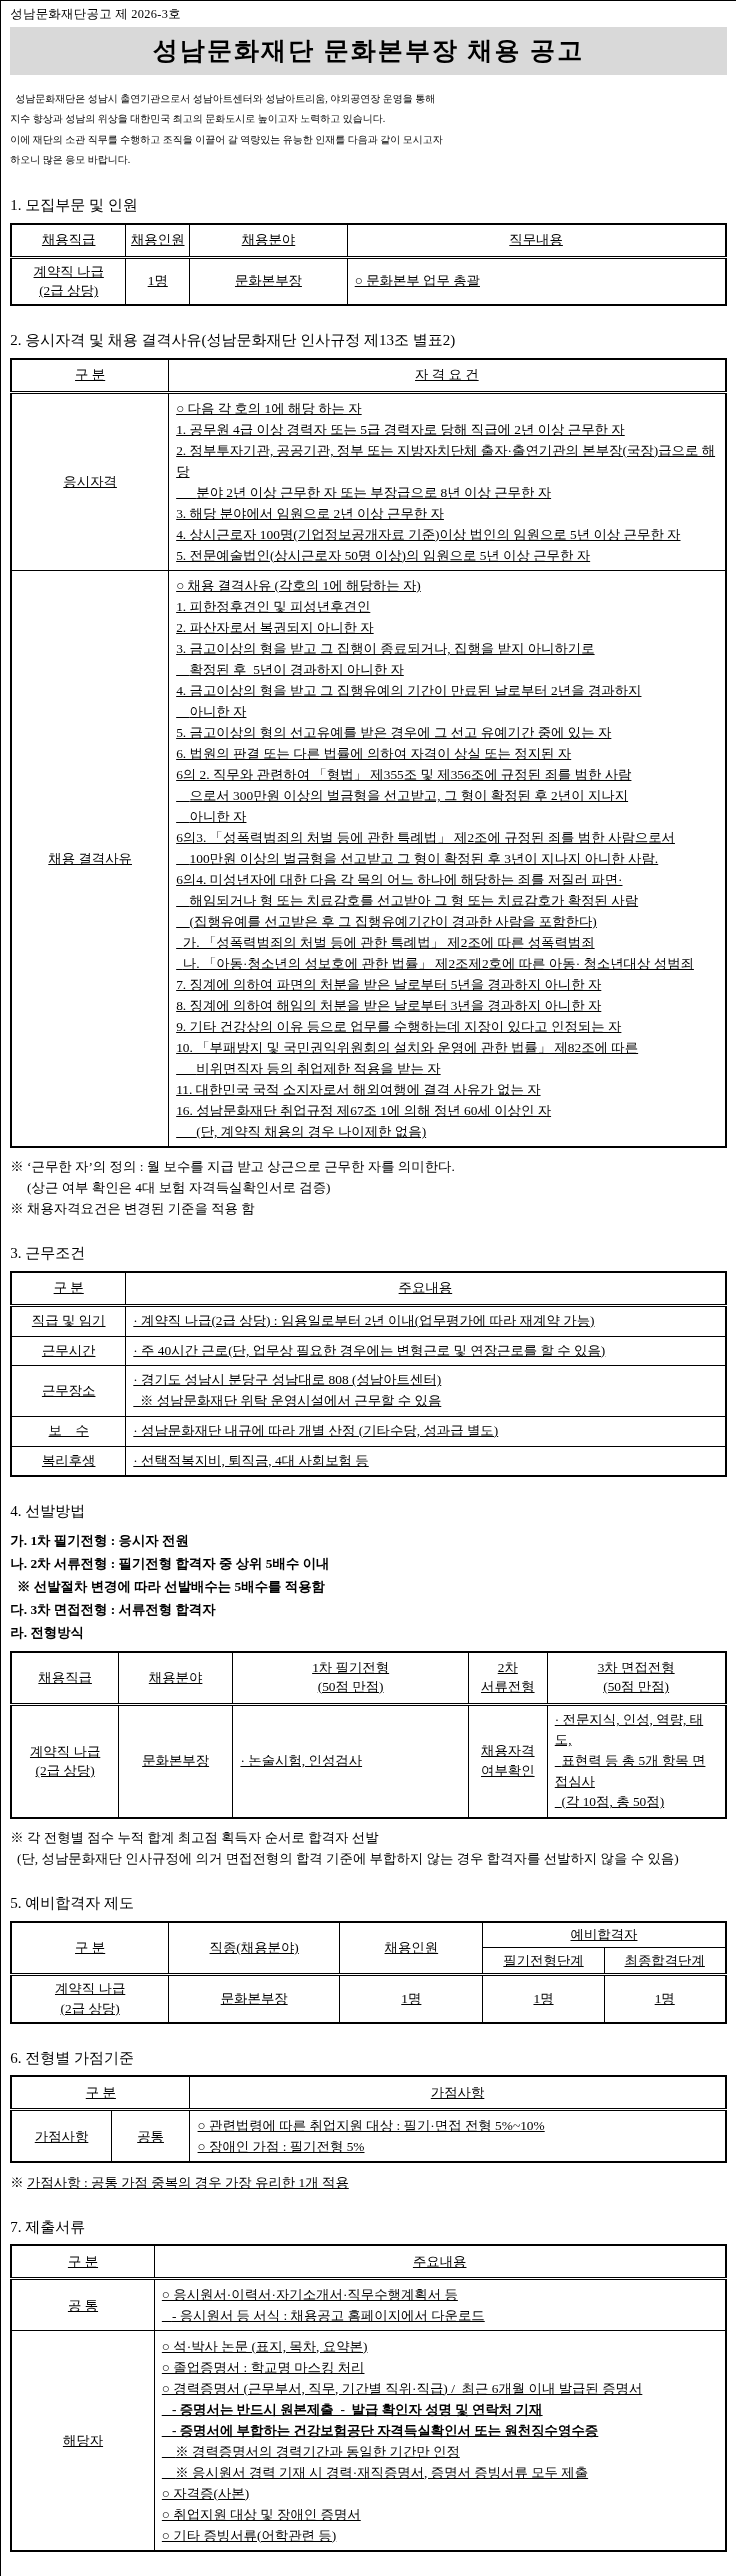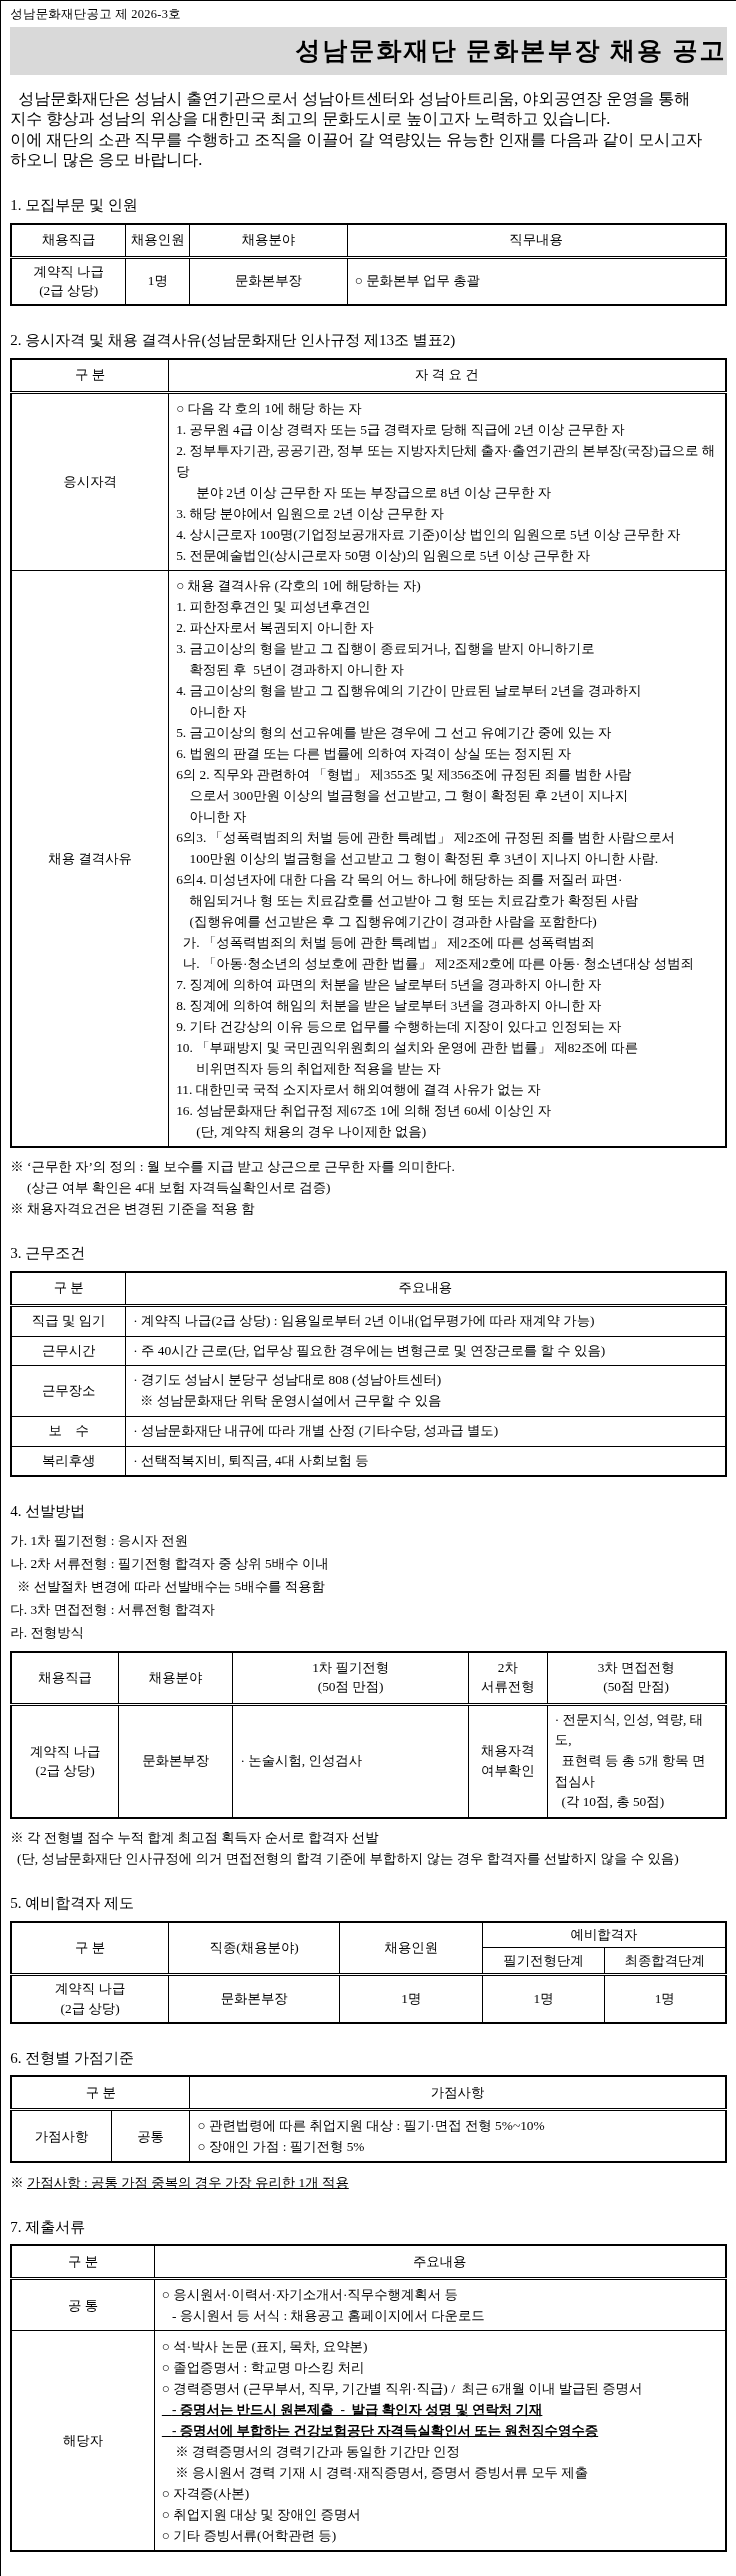--- a/index.html
+++ b/index.html
@@ -4,39 +4,39 @@
 <style>
   html,body { margin:0; padding:0; background:#ffffff; }
   .page {
     position:relative; width:737px; height:3353px; box-sizing:border-box;
     background:#fff; border:1px solid #000; padding:5.2px 9.3px;
     font-family:"Liberation Serif","DejaVu Serif",serif; color:#000;
     overflow:hidden;
   }
   .notice { font-size:12.4px; line-height:16.5px; letter-spacing:0.3px; }
   .title-band {
-    margin-top:4.1px; background:#d9d9d9; text-align:right;
+    margin-top:4.1px; background:#d9d9d9; text-align:center;
     font-size:25px; font-weight:bold; letter-spacing:2.1px; padding:7.2px 0 8.2px 0;
   }
-  .intro { margin-top:13.4px; font-size:16px; line-height:22px; }
+  .intro { margin-top:13.4px; font-size:10px; line-height:22px; }
   .sec-title { font-size:15px; line-height:20.6px; margin:24px 0 7.2px 0; }
   table { width:100%; border-collapse:collapse; border:2.1px solid #000; table-layout:fixed; }
-  th,td { border:0.5px solid #000; font-size:13.4px; font-weight:normal; padding:3.1px 5.2px; vertical-align:middle; }
+  th,td { border:0.5px solid #000; font-size:13.4px; font-weight:normal; padding:3.1px 5.2px; vertical-align:middle;text-decoration:underline; }
   thead th { text-align:center; padding:6.2px 3.1px; line-height:18.5px; }
   tbody tr:first-child td { border-top:3.6px double #000; }
   td.lbl { text-align:center; line-height:19.6px; }
   td.ctr { text-align:center; line-height:19.6px; }
   td.content { text-align:left; padding:4.1px 7.2px; }
   .ln { line-height:20.6px; white-space:pre-wrap; }
   .pad-lines .ln { line-height:21px; }
   .u { text-decoration:underline; }
   .bu { font-weight:bold; text-decoration:underline; }
   .notes { margin-top:8.2px; font-size:13.4px; }
   .notes .ln { line-height:21px; }
-  .body-lines { font-size:13.4px; }
+  .body-lines { font-size:13.4px;font-weight:bold; }
   .body-lines .ln { line-height:23px; }
   .pre { white-space:pre-wrap; }
 </style>
 </head>
 <body>
 
 <div class="page">
 
   <div class="notice">성남문화재단공고 제 2026-3호</div>
 

